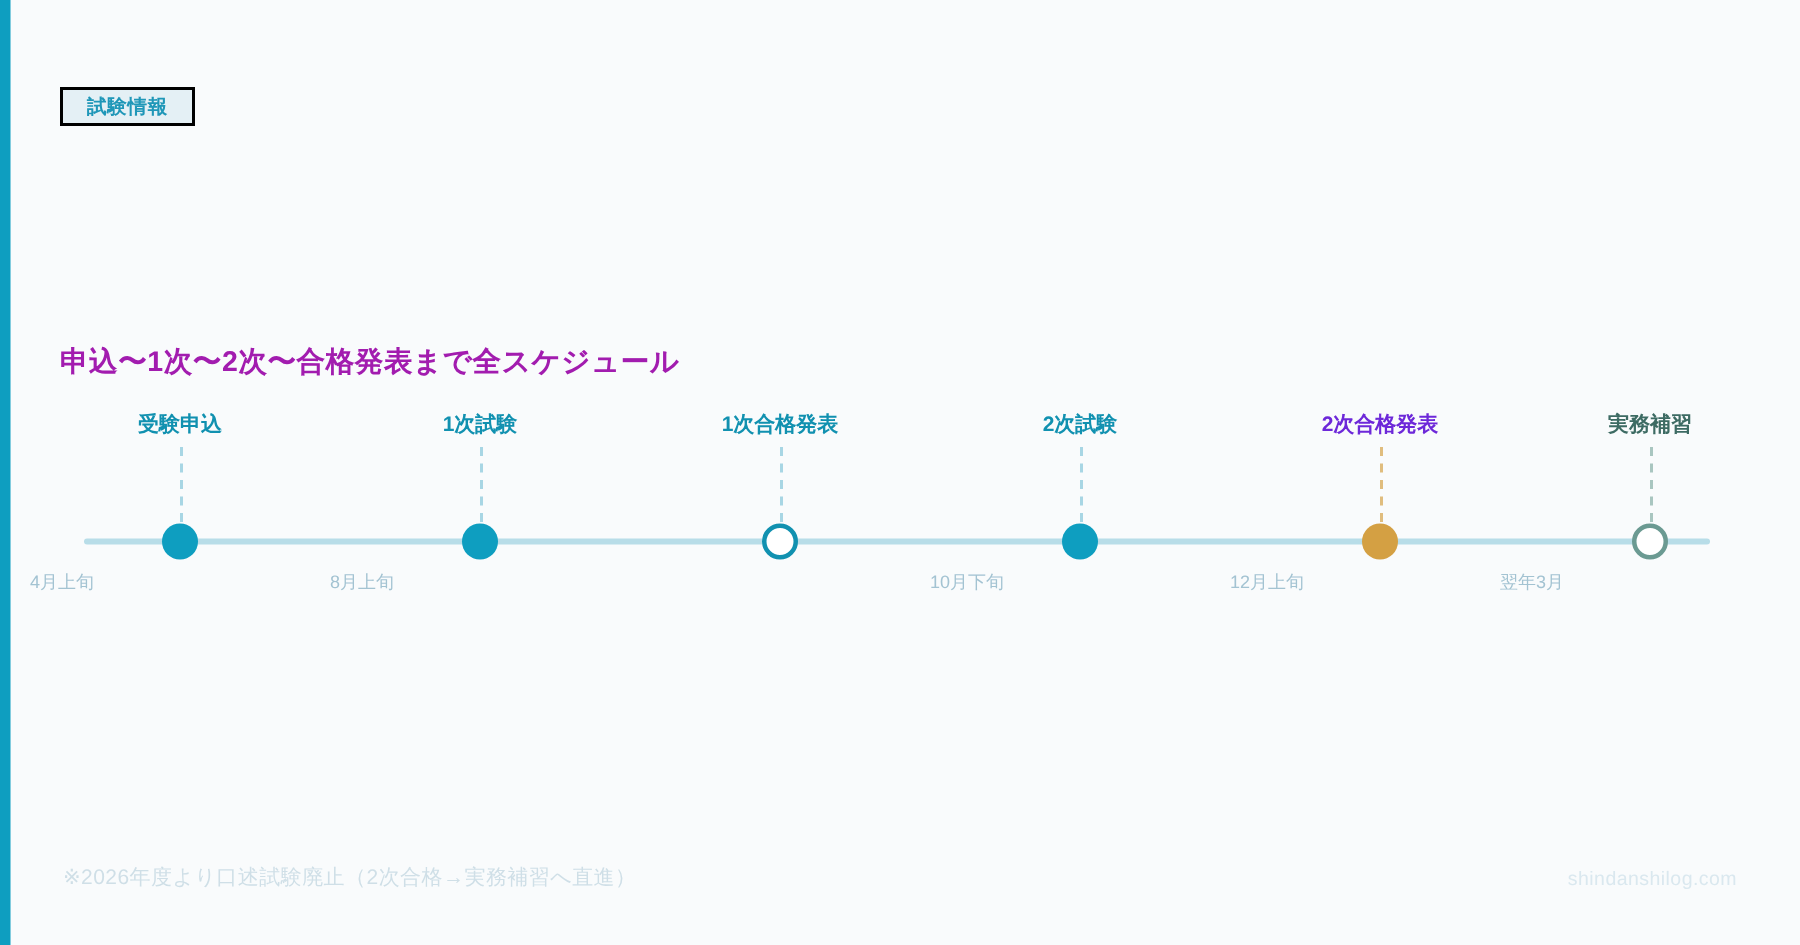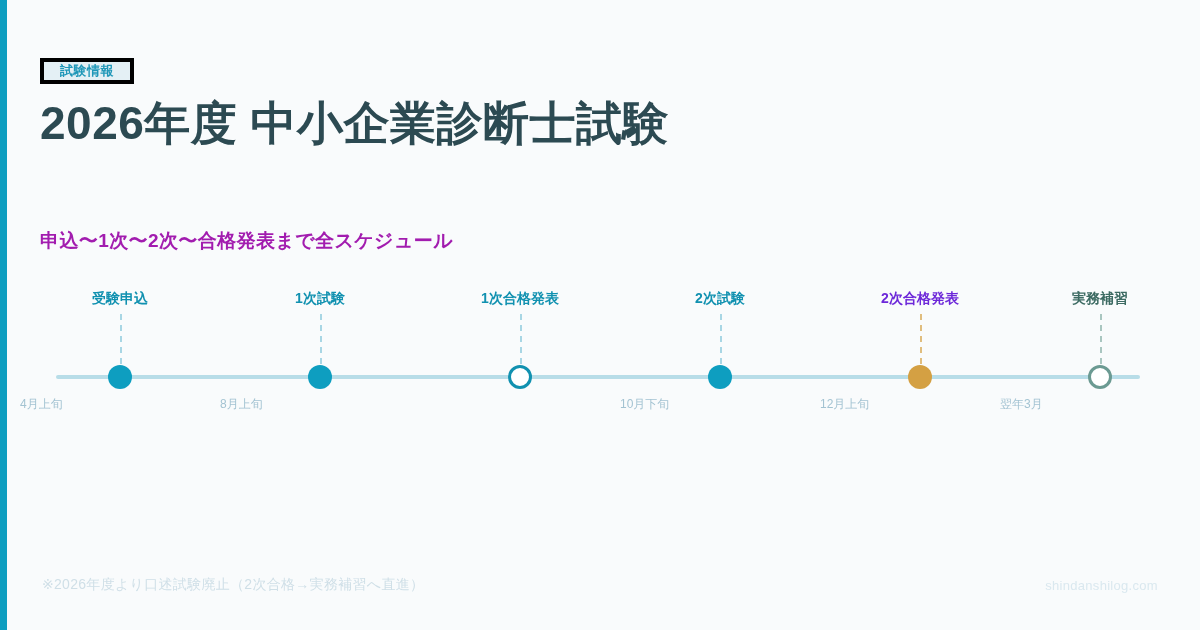--- a/index.html
+++ b/index.html
@@ -34,21 +34,21 @@
   .badge {
     position: absolute;
     left: 40px;
     top: 58px;
     height: 26px;
     box-sizing: border-box;
     padding: 0 16px;
     display: flex;
     align-items: center;
     background: #e4f0f5;
-    border: 4px solid #000000;
+    border: 2px solid #000000;
     color: #1f97b8;
     font-size: 13px;
     font-weight: 700;
     letter-spacing: 0.5px;
     white-space: nowrap;
   }
   .title-block {
     position: absolute;
     left: 40px;
     top: 96px;
@@ -78,21 +78,21 @@
     font-weight: 700;
     color: #a21caf;
     letter-spacing: 0.4px;
     white-space: nowrap;
   }
 
   
   .timeline {
     position: absolute;
     left: 0;
-    top: 278px;
+    top: 262px;
     width: 1200px;
     height: 150px;
   }
   .axis {
     position: absolute;
     left: 56px;
     top: 97px;
     width: 1084px;
     height: 4px;
     background: #b8dde8;
@@ -176,21 +176,20 @@
 </head>
 <body>
 
 <div class="poster">
 
   <div class="accent-bar"></div>
 
   <div class="badge">試験情報</div>
 
   <div class="title-block">
-    <div class="title-line1">2026年度 中小企業診断士試験</div>
   </div>
 
   <div class="subtitle">申込〜1次〜2次〜合格発表まで全スケジュール</div>
 
   <div class="timeline">
     <div class="axis"></div>
     <div id="milestones">
         <div class="milestone" style="left: 120px;">
           <div class="ms-label">受験申込</div>
           <div class="ms-stem"></div>

